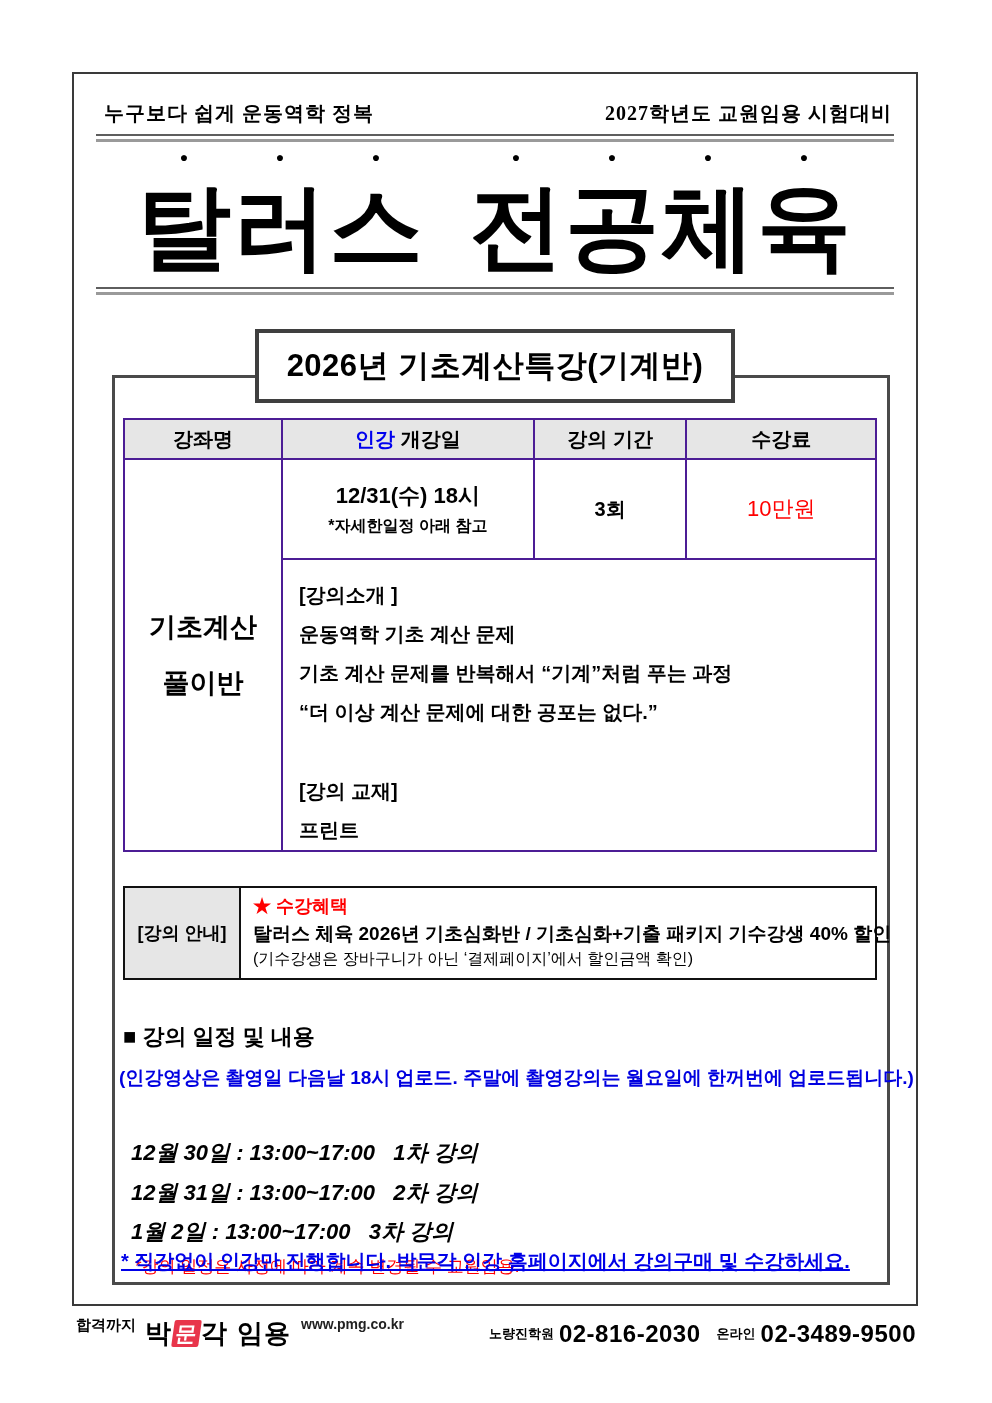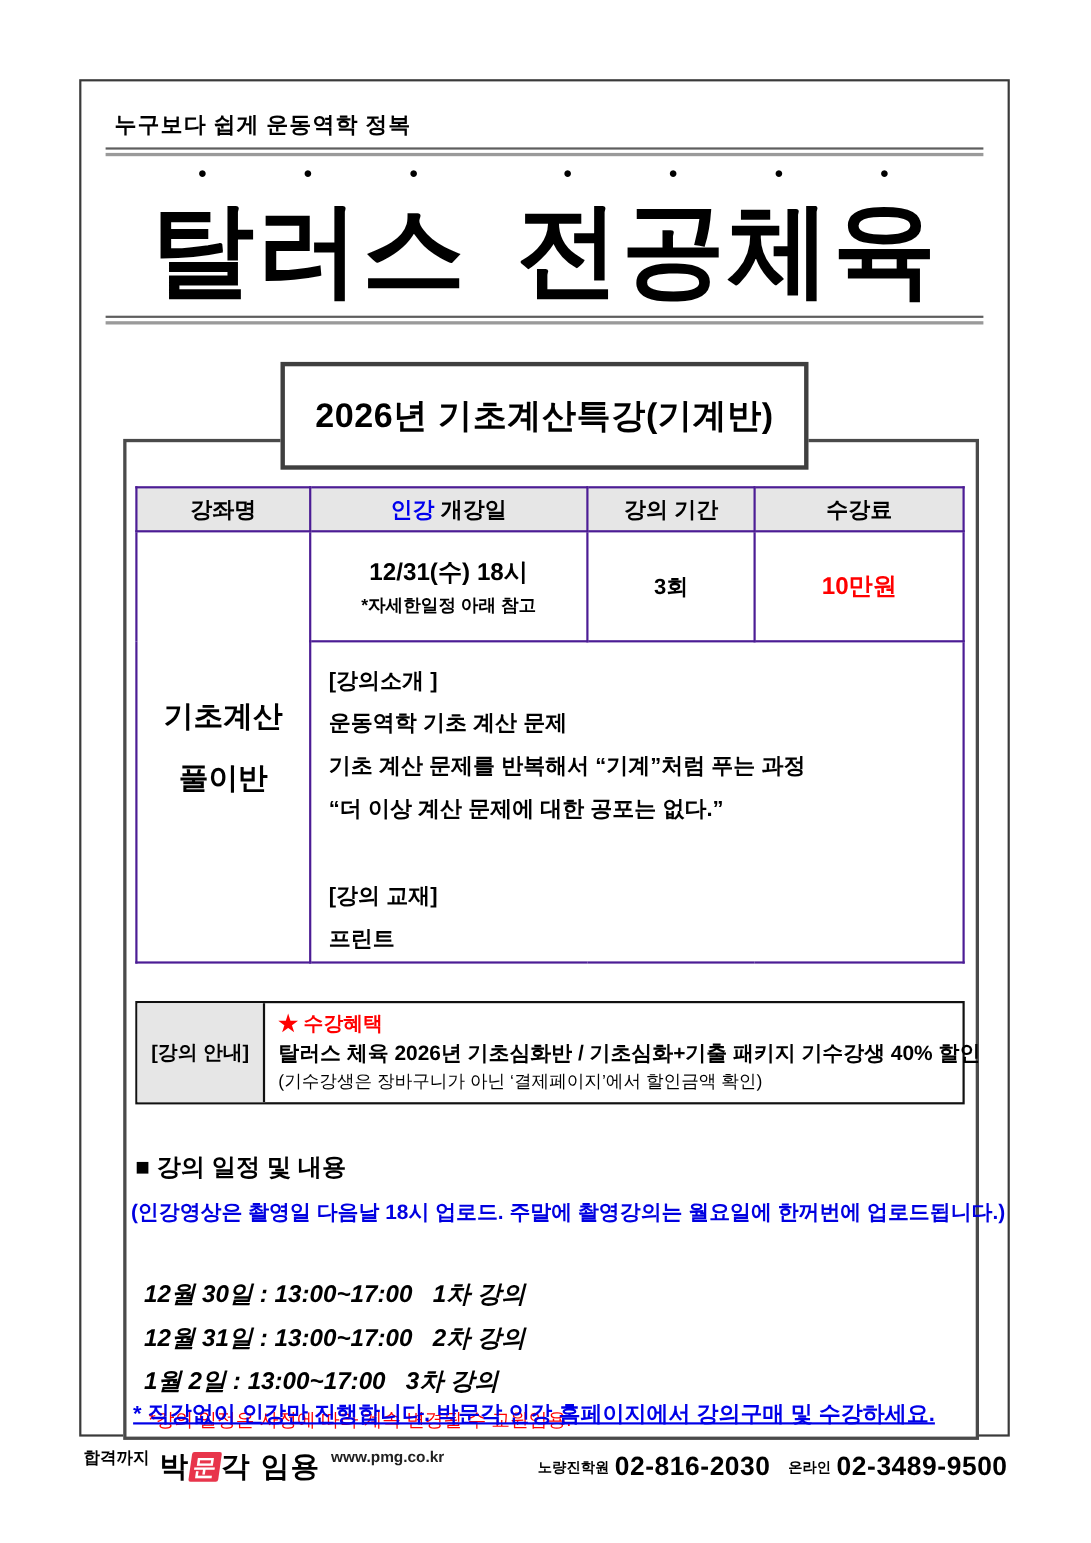--- a/index.html
+++ b/index.html
@@ -44,21 +44,21 @@
   }
   .tchar.space { width:44px; }
   .tchar.space::before { content:none; }
 
   
   .banner {
     position:relative; z-index:2;
     width:480px; margin:34px auto 0; box-sizing:border-box;
     border:4px solid #3f3f3f; background:#fff;
     text-align:center; font-size:31px; font-weight:900; letter-spacing:.5px;
-    padding:24px 2px; white-space:nowrap;
+    padding:12px 2px; white-space:nowrap;
   }
 
   
   .content {
     position:relative; z-index:1;
     margin:-28px 26px 0 38px; height:910px; box-sizing:border-box;
     border:3px solid #4a4a4a; background:#fff;
   }
 
   
@@ -70,21 +70,21 @@
   table.course thead th {
     background:#e6e6e6; height:36px; font-size:20px; font-weight:700;
     text-align:center;
   }
   .hdr-blue { color:#0000ee; }
   .cell-course { text-align:center; font-size:27px; font-weight:800; line-height:2.1; }
   .cell-date  { height:96px; text-align:center; vertical-align:middle;border-radius:30px; }
   .date-main  { font-size:22px; font-weight:700; }
   .date-note  { font-size:16px; font-weight:700; margin-top:5px; }
   .cell-count { font-size:20px; font-weight:700; text-align:center; }
-  .cell-fee   { font-size:22px; font-weight:700; color:#f00; text-align:center; }
+  .cell-fee   { font-size:22px; font-weight:400; color:#f00; text-align:center; }
   .cell-desc  { height:254px; vertical-align:top; padding:16px 16px 0; font-size:20px; font-weight:700; line-height:1.95; }
   .desc-gap   { margin-top:40px; }
 
   
   .info { display:flex; margin:34px 10px 0 8px; border:2px solid #111; background:#fff; }
   .info-label {
     flex:0 0 114px; background:#e6e6e6; border-right:2px solid #111;
     display:flex; align-items:center; justify-content:center;
     font-size:18px; font-weight:800; white-space:nowrap;
   }
@@ -130,20 +130,21 @@
 </style>
 </head>
 <body>
 
 <div class="page">
 
   <div class="outer">
 
     <div class="head-row">
       <span>누구보다 쉽게 운동역학 정복</span>
+      <span>2027학년도 교원임용 시험대비</span>
     </div>
 
     <div class="rule"></div>
 
     <div class="main-title"><span class="tchar">탈</span><span class="tchar">러</span><span class="tchar">스</span><span class="tchar space"></span><span class="tchar">전</span><span class="tchar">공</span><span class="tchar">체</span><span class="tchar">육</span></div>
 
     <div class="rule rule2"></div>
 
     <div class="banner">2026년 기초계산특강(기계반)</div>
 

